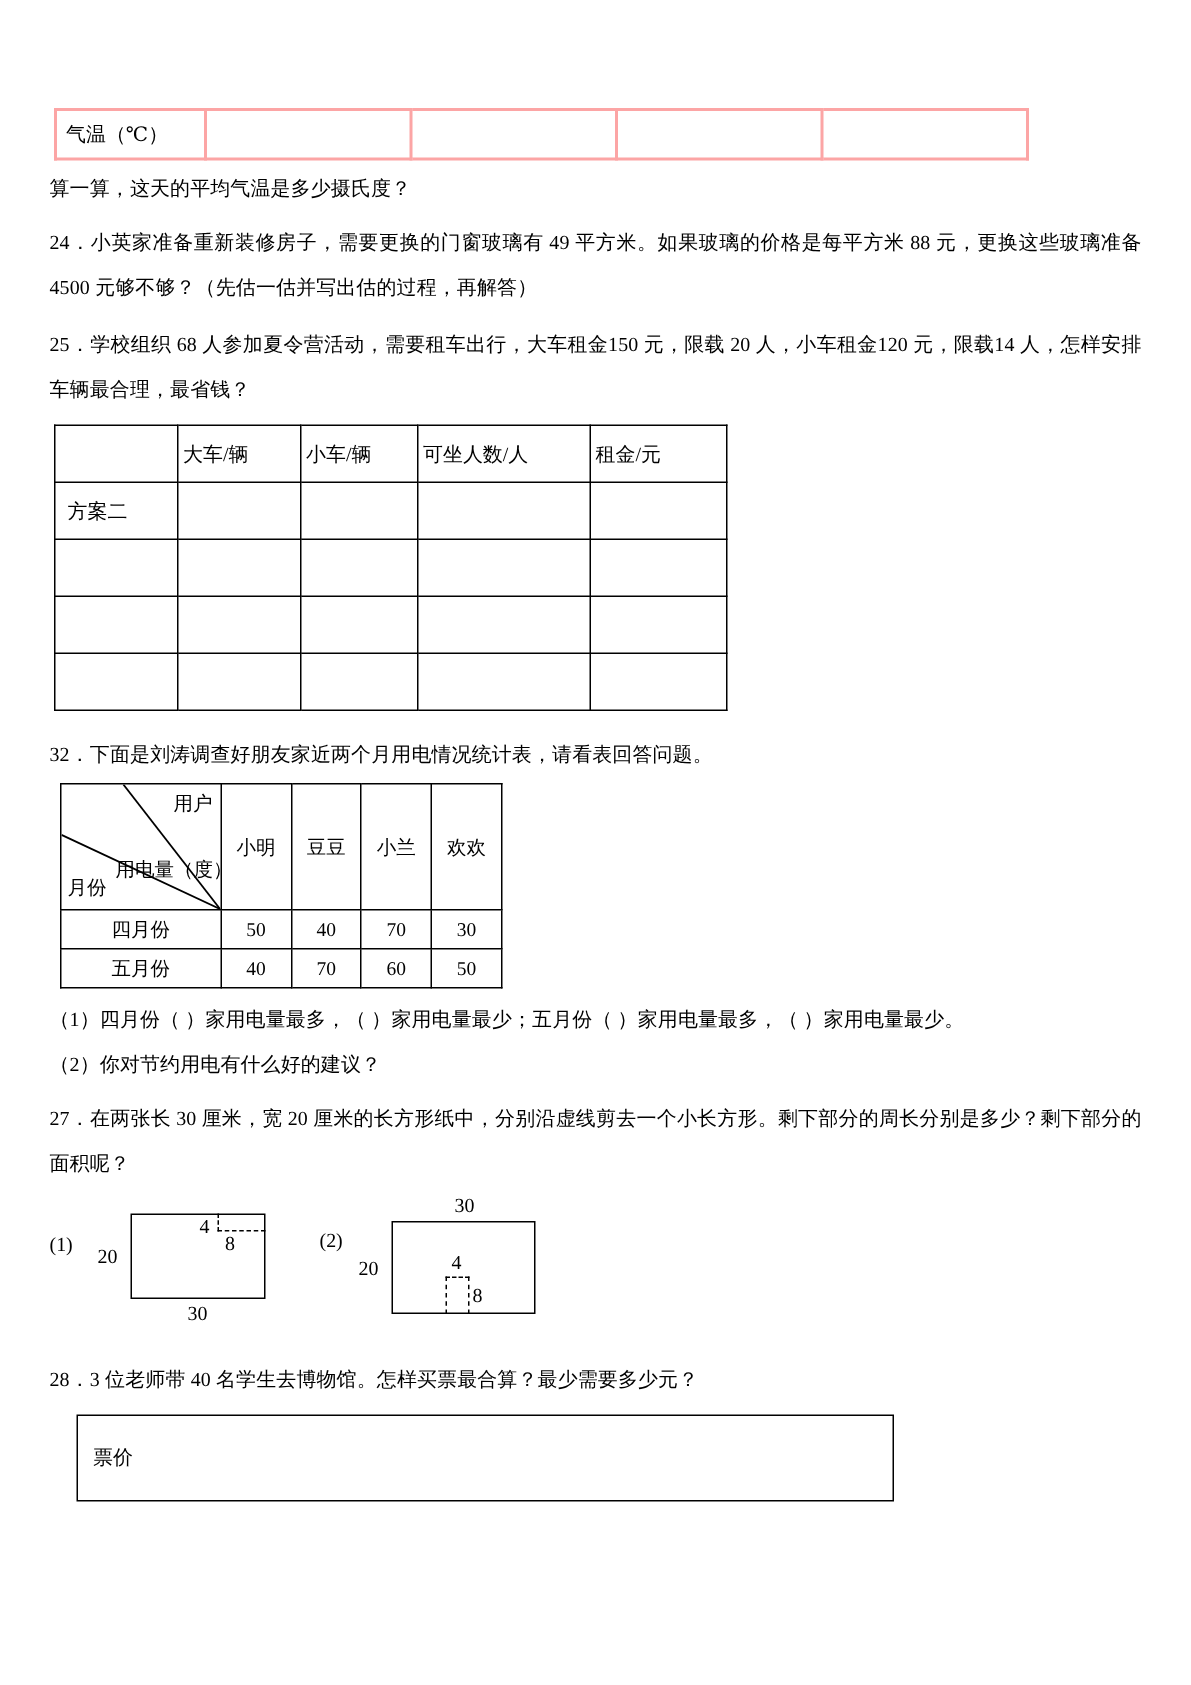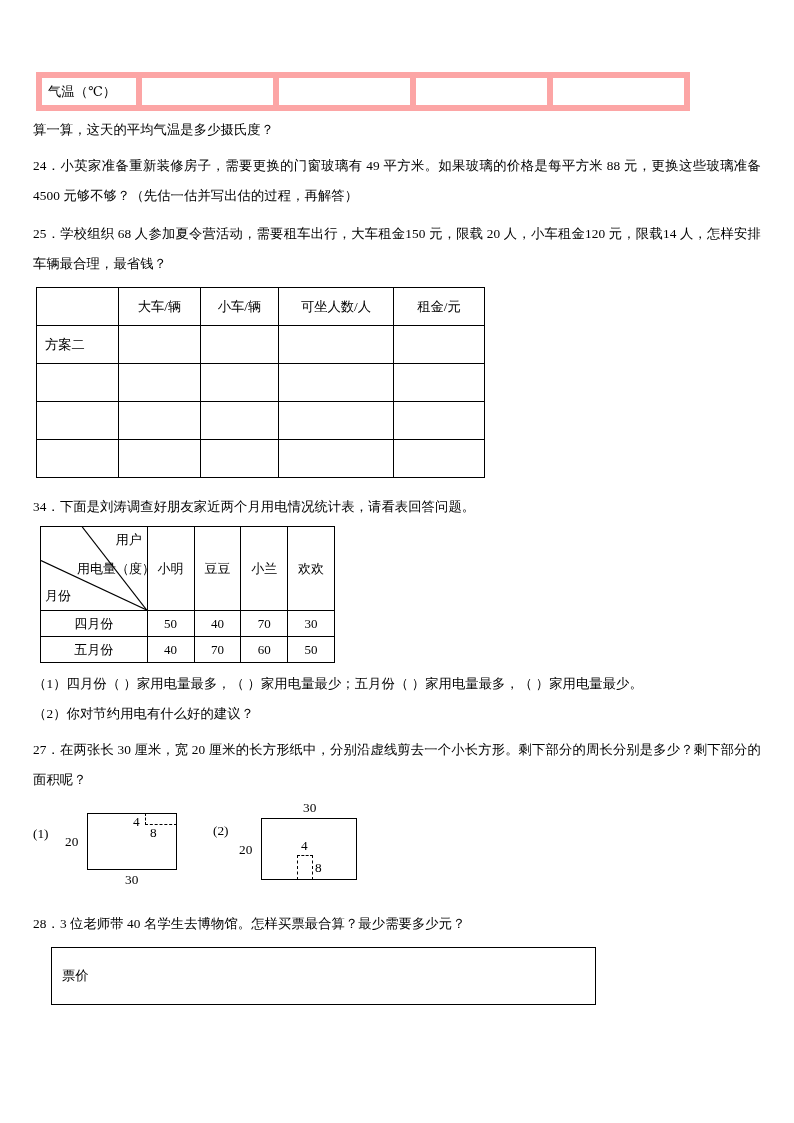--- a/index.html
+++ b/index.html
@@ -33,42 +33,42 @@
   }
 
   
   .temp-table {
     border-collapse: collapse;
     table-layout: fixed;
     width: 650px;
     margin-left: 3px;
   }
   .temp-table td {
-    border: 6px solid #fca5a5;
+    border: 2px solid #fca5a5;
     height: 33px;
     font-size: 13.3px;
     padding: 2px 6px;
     vertical-align: middle;
   }
   .temp-table td.lbl { width: 100px; }
   .temp-table td.blank { width: 137px; }
 
   
   .plan-table {
     border-collapse: collapse;
     table-layout: fixed;
     width: 448px;
     margin-left: 3px;
     margin-top: 8px;
   }
   .plan-table td {
     border: 1px solid #000;
     height: 38px;
     font-size: 13.3px;
-    text-align: center;
+    text-align: left;
     vertical-align: middle;
     padding: 2px 3px;
   }
   .plan-table td.c0 { width: 82px; text-align: left; padding-left: 8px; }
   .plan-table td.c1 { width: 82px; }
   .plan-table td.c2 { width: 78px; }
   .plan-table td.c3 { width: 115px; }
   .plan-table td.c4 { width: 91px; }
 
   
@@ -105,21 +105,21 @@
     height: 100%;
     display: block;
   }
   .corner-lbl {
     position: absolute;
     font-size: 13px;
     line-height: 1;
     white-space: nowrap;
   }
   .corner-lbl.top   { top: 6px;  right: 5px; }
-  .corner-lbl.mid   { top: 35px; left: 36px; }
+  .corner-lbl.mid   { top: 50px; left: 36px; }
   .corner-lbl.bot   { bottom: 8px; left: 4px; }
 
   
   .fig-row {
     position: relative;
     height: 100px;
     margin-top: 6px;
   }
   .fig {
     position: absolute;
@@ -236,21 +236,21 @@
         <td class="c2"></td>
         <td class="c3"></td>
         <td class="c4"></td>
       </tr>
     </tbody>
       </table>
   </div>
 
   <div class="block" style="margin-top:14px;">
     <div class="qtext">
-      <span>34．</span><span>下面是刘涛调查好朋友家近两个月用电情况统计表，请看表回答问题。</span>
+      <span>32．</span><span>下面是刘涛调查好朋友家近两个月用电情况统计表，请看表回答问题。</span>
     </div>
 
     <div class="elec-wrap">
       <table class="elec-table">
         <tbody>
             <tr>
           <td class="namecol corner">
             <svg class="corner-svg" viewBox="0 0 123 84" preserveAspectRatio="none">
               <line x1="48" y1="0" x2="123" y2="84" stroke="#000" stroke-width="1.2" vector-effect="non-scaling-stroke"></line>
               <line x1="0" y1="34" x2="123" y2="84" stroke="#000" stroke-width="1.2" vector-effect="non-scaling-stroke"></line>

